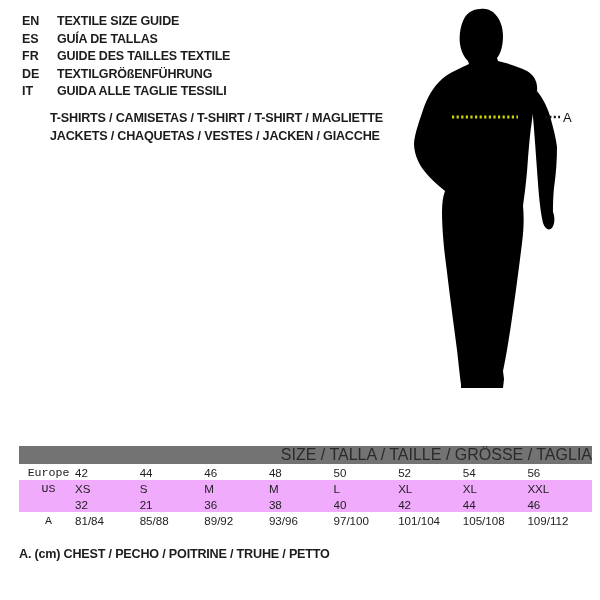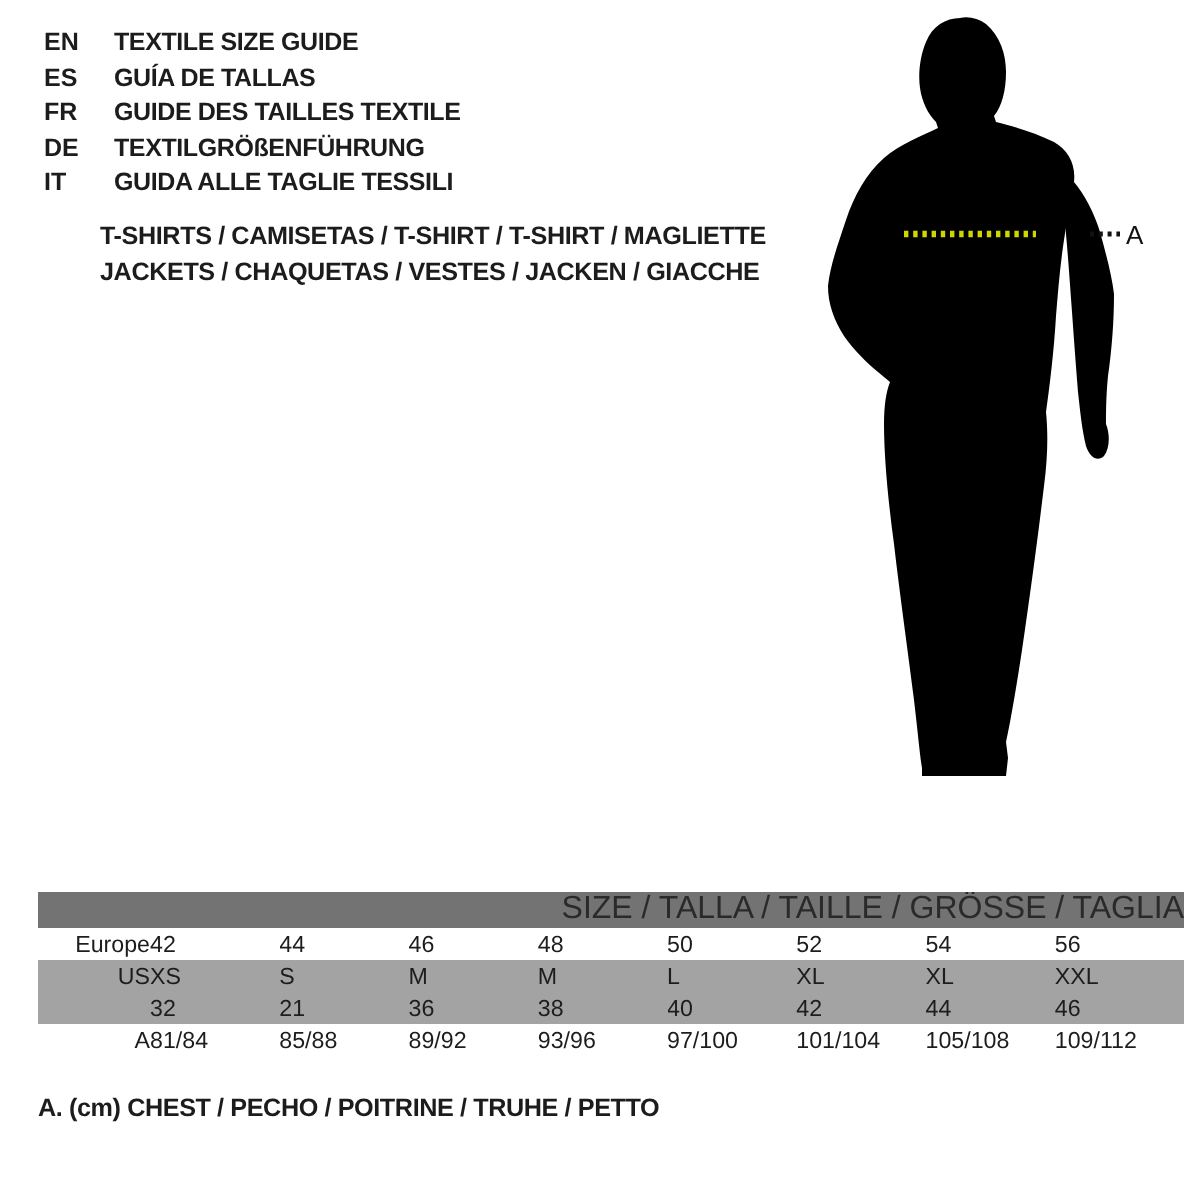--- a/index.html
+++ b/index.html
@@ -15,23 +15,23 @@
   
   .cats{position:absolute;left:19px;top:109px;font-size:12.6px;font-weight:bold;line-height:18px;letter-spacing:-0.2px;white-space:nowrap;margin-left:31px;}
   
   .figure{position:absolute;left:400px;top:0;width:200px;height:400px;}
   .figure text{font-family:"Liberation Sans",sans-serif;font-size:13px;fill:#111;}
   
   .section-title{position:absolute;left:19px;top:420px;font-size:12.6px;font-weight:bold;letter-spacing:-0.2px;}
   
   .size-table{position:absolute;left:19px;top:446px;width:573px;border-collapse:collapse;table-layout:fixed;font-size:11.6px;color:#1d1d1d;}
   .size-table td{height:16px;padding:0;text-align:left;vertical-align:middle;overflow:hidden;white-space:nowrap;}
-  .size-table td.lbl{text-align:right;padding-left:3px;}
+  .size-table td.lbl{text-align:center;padding-left:3px;font-family:Liberation Mono, monospace;}
   .size-table tr.hdr td{background:#737373;text-align:right;padding-left:3px;font-size:16px;color:#2a2a2a;}
-  .size-table tr.shaded td{background:#a3a3a3;}
+  .size-table tr.shaded td{background:#f0abfc;}
   
   .footnote{position:absolute;left:19px;top:547px;font-size:12.6px;font-weight:bold;letter-spacing:-0.2px;}
 </style>
 </head>
 <body>
 
 <div class="page">
 
   <div class="langs">
     <div class="lang-row">

